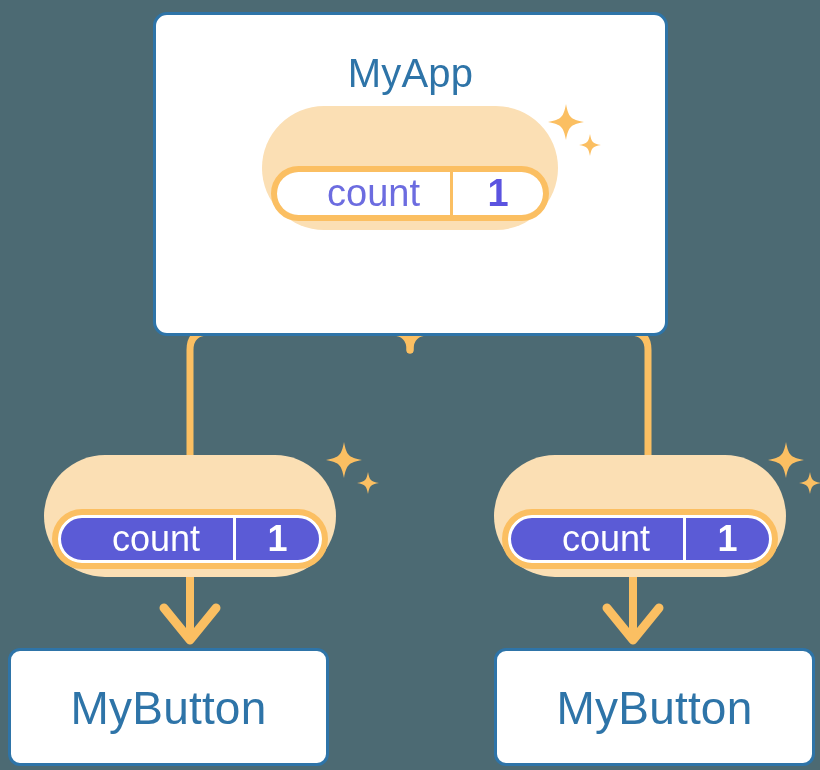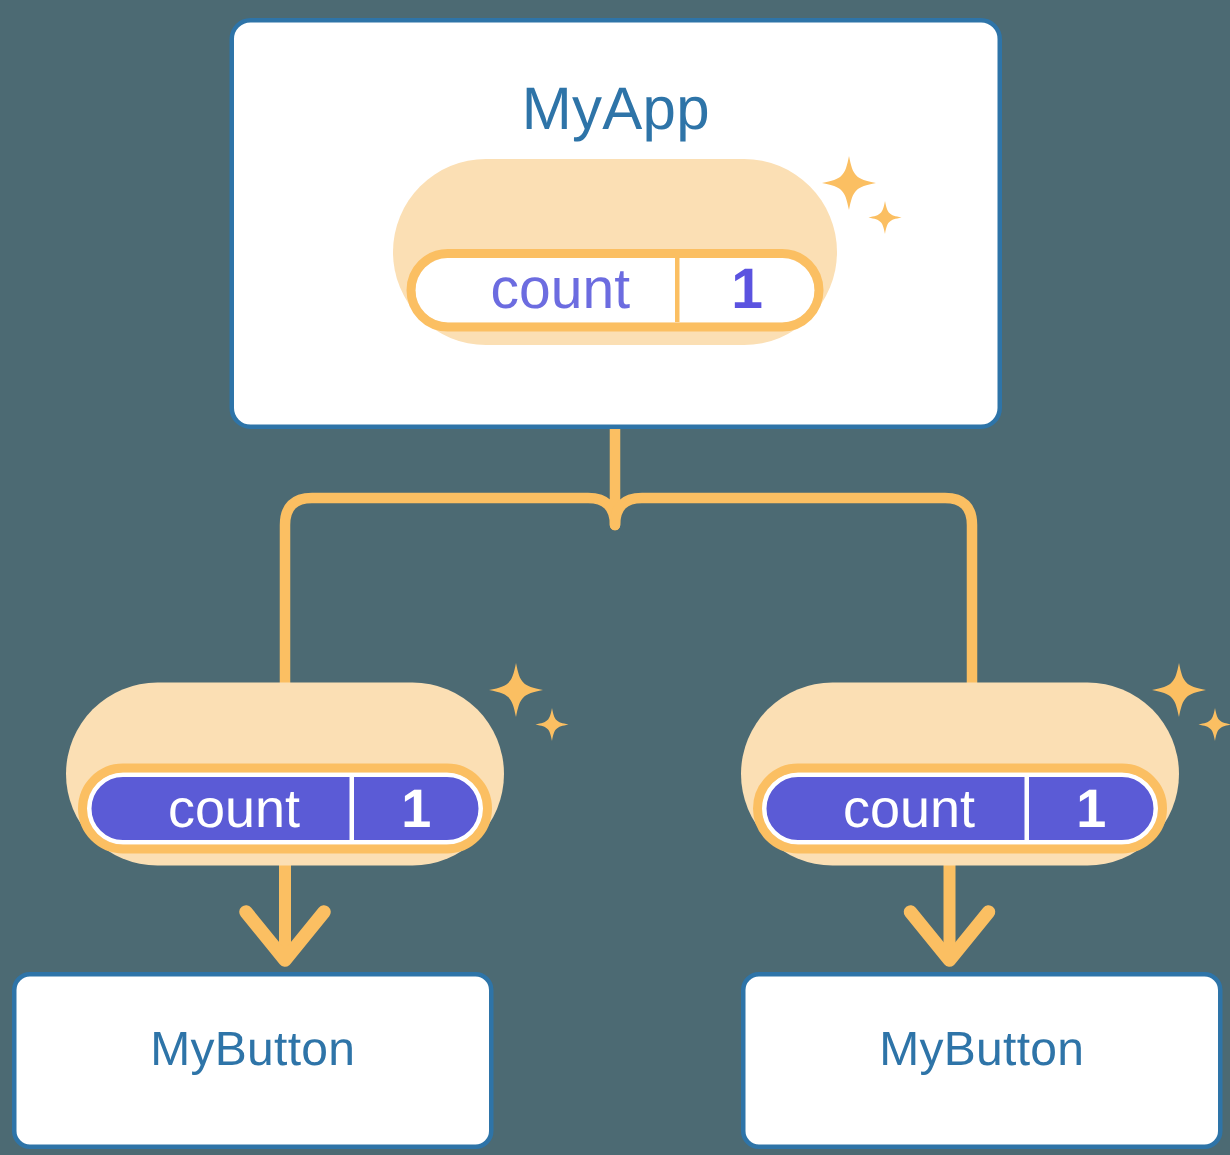--- a/index.html
+++ b/index.html
@@ -27,21 +27,21 @@
   
   .card {
     position: absolute;
     background: #FFFFFF;
     border: 3px solid #2E74A8;
     border-radius: 12px;
     box-sizing: border-box;
   }
   #app-card {
     left: 153px; top: 12px;
-    width: 515px; height: 274px;
+    width: 515px; height: 324px;
     border-radius: 14px;
     text-decoration: underline;
   }
   #btn-card-left {
     left: 8px; top: 648px;
     width: 321px; height: 118px;
   }
   #btn-card-right {
     left: 494px; top: 648px;
     width: 321px; height: 118px;
@@ -55,21 +55,21 @@
     font-weight: 400;
     letter-spacing: 0.2px;
     white-space: nowrap;
   }
   #app-title {
     top: 36px;
     font-size: 40px;
   }
   .btn-title {
     top: 30px;
-    font-size: 32px;
+    font-size: 46px;
   }
 
   
   .pill {
     position: absolute;
     box-sizing: border-box;
     border-radius: 999px;
     background: #FBDFB4;           
     padding: 9px;
     display: flex;

